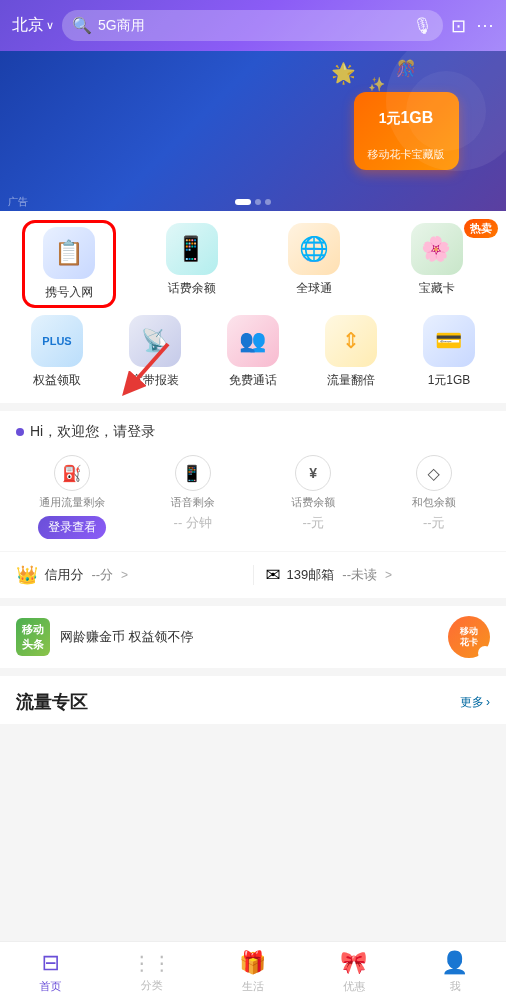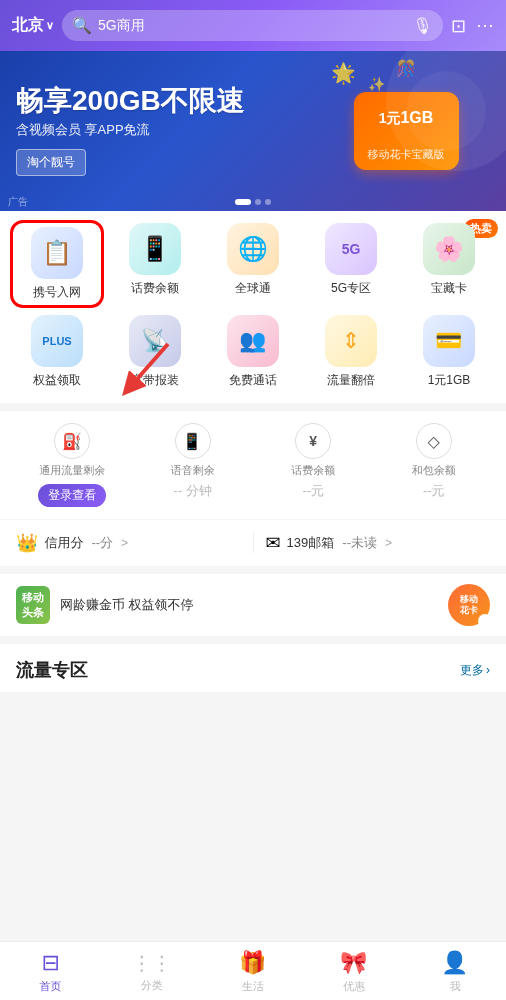--- a/index.html
+++ b/index.html
@@ -17,21 +17,21 @@
       padding: 10px 12px 10px 12px;
       display: flex;
       align-items: center;
       gap: 8px;
     }
     .city-selector {
       display: flex;
       align-items: center;
       color: white;
       font-size: 16px;
-      font-weight: 700;
+      font-weight: 400;
       white-space: nowrap;
     }
     .search-bar {
       flex: 1;
       background: rgba(255,255,255,0.25);
       border-radius: 20px;
       display: flex;
       align-items: center;
       padding: 6px 10px;
       gap: 6px;
@@ -442,25 +442,20 @@
     <span class="search-text">5G商用</span>
     <span class="mic-icon">🎙</span>
   </div>
   <div class="nav-icons">
     <span class="nav-icon">⊡</span>
     <span class="nav-icon">···</span>
   </div>
 </div>
 
 <div class="banner">
-  <div class="banner-left">
-    <div class="banner-title">畅享200GB不限速</div>
-    <div class="banner-subtitle">含视频会员 享APP免流</div>
-    <div class="banner-btn">淘个靓号</div>
-  </div>
   <div class="banner-right">
 
     <div style="position:absolute;top:-20px;right:-20px;width:140px;height:140px;border-radius:50%;background:rgba(255,255,255,0.07);"></div>
     <div style="position:absolute;top:20px;right:20px;width:80px;height:80px;border-radius:50%;background:rgba(255,255,255,0.05);"></div>
     <div class="promo-badge">
       <div class="promo-price">
         <span>1元</span><span style="font-size:16px;">1GB</span>
       </div>
       <div class="promo-sub">移动花卡宝藏版</div>
     </div>
@@ -495,26 +490,20 @@
       </div>
       <span class="icon-label">话费余额</span>
     </div>
     <div class="icon-item">
       <div class="icon-circle ic-orange">
         <span style="font-size:24px;">🌐</span>
       </div>
       <span class="icon-label">全球通</span>
     </div>
     <div class="icon-item">
-      <div class="icon-circle ic-purple">
-        <span style="font-size:14px;font-weight:800;color:#7b52d4;">5G</span>
-      </div>
-      <span class="icon-label">5G专区</span>
-    </div>
-    <div class="icon-item">
       <div class="icon-circle ic-green">
         <span style="font-size:24px;">🌸</span>
       </div>
       <span class="icon-label">宝藏卡</span>
     </div>
   </div>
 
   <div class="icons-row">
     <div class="icon-item">
       <div class="icon-circle ic-blue2">
@@ -553,20 +542,24 @@
       <marker id="arrowhead" markerWidth="6" markerHeight="6" refX="3" refY="3" orient="auto">
         <polygon points="0 0, 6 3, 0 6" fill="#e53935"></polygon>
       </marker>
     </defs>
     <line x1="50" y1="5" x2="12" y2="48" stroke="#e53935" stroke-width="4" marker-end="url(#arrowhead)"></line>
   </svg>
 
 </div>
 
 <div class="user-section">
+  <div class="user-greeting">
+    <div class="user-dot"></div>
+    <span class="user-greeting-text">Hi，欢迎您，请登录</span>
+  </div>
   <div class="stats-grid">
 
     <div class="stat-item">
       <div class="stat-icon">⛽</div>
       <div class="stat-label">通用流量剩余</div>
       <div class="login-btn">登录查看</div>
     </div>
 
     <div class="stat-item">
       <div class="stat-icon">📱</div>

